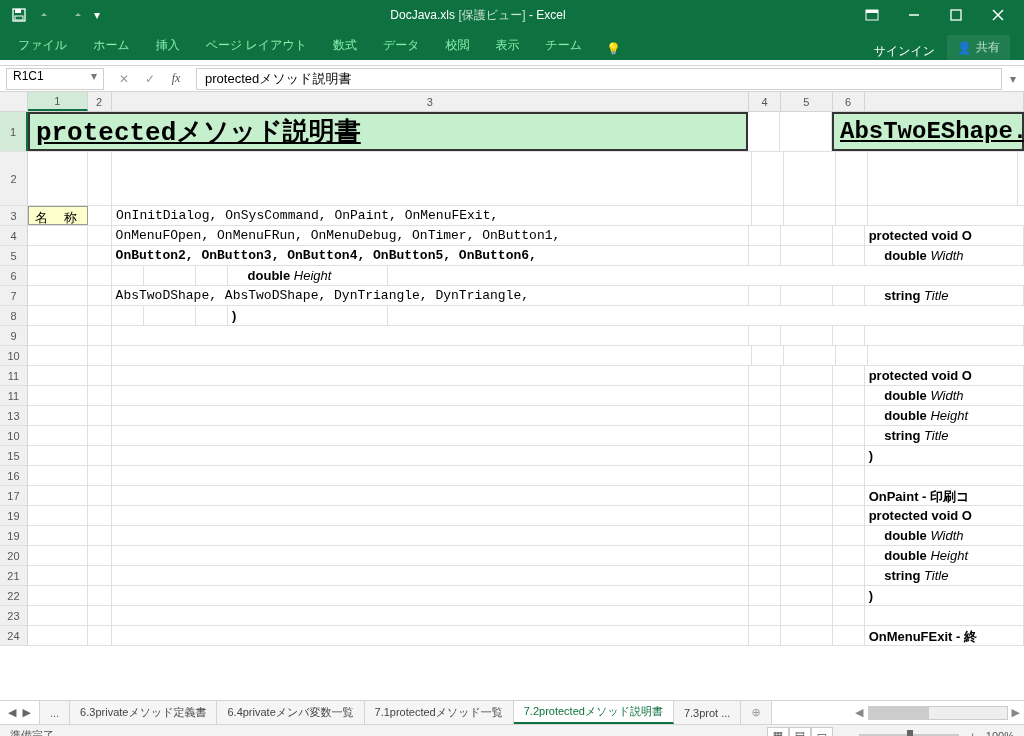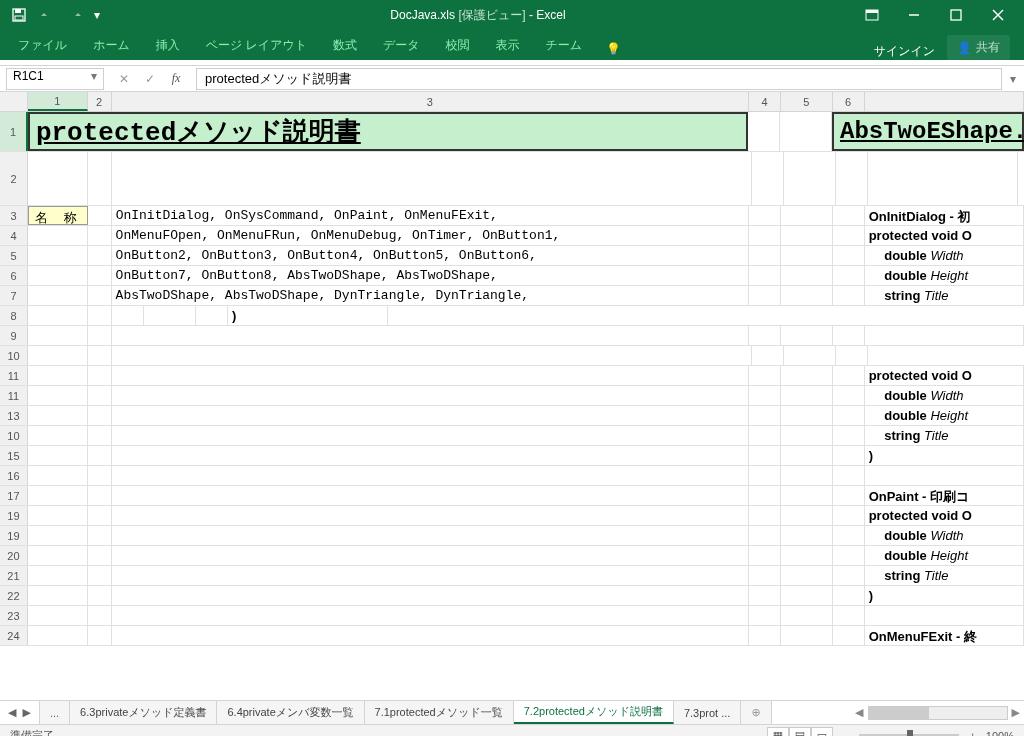--- a/index.html
+++ b/index.html
@@ -184,47 +184,45 @@
         <div class="cell " style="width: 150px;"></div>
       </div>
       <div class="row">
         <div class="rowh">3</div>
         <div class="cell label-cell" style="width: 60px;">名 称</div>
         <div class="cell " style="width: 24px;"></div>
         <div class="cell " style="width: 640px;"><span class="mono">OnInitDialog, OnSysCommand, OnPaint, OnMenuFExit,</span></div>
         <div class="cell " style="width: 32px;"></div>
         <div class="cell " style="width: 52px;"></div>
         <div class="cell " style="width: 32px;"></div>
-        <div class="cell mono" style="width: 160px;"><span class="bold">OnInitDialog - 初</span></div>
       </div>
       <div class="row">
         <div class="rowh">4</div>
         <div class="cell " style="width: 60px;"></div>
         <div class="cell " style="width: 24px;"></div>
         <div class="cell " style="width: 640px;"><span class="mono">OnMenuFOpen, OnMenuFRun, OnMenuDebug, OnTimer, OnButton1,</span></div>
         <div class="cell " style="width: 32px;"></div>
         <div class="cell " style="width: 52px;"></div>
         <div class="cell " style="width: 32px;"></div>
         <div class="cell mono" style="width: 160px;"><span class="bold">protected void O</span></div>
       </div>
       <div class="row">
         <div class="rowh">5</div>
         <div class="cell " style="width: 60px;"></div>
         <div class="cell " style="width: 24px;"></div>
-        <div class="cell " style="width: 640px;"><span class="mono">OnButton2, OnButton3, OnButton4, OnButton5, OnButton6,</span></div>
+        <div class="cell " style="width: 640px; font-weight: bold;"><span class="mono">OnButton2, OnButton3, OnButton4, OnButton5, OnButton6,</span></div>
         <div class="cell " style="width: 32px;"></div>
         <div class="cell " style="width: 52px;"></div>
         <div class="cell " style="width: 32px;"></div>
         <div class="cell mono" style="width: 160px;">&nbsp;&nbsp;<span class="bold">double </span><span class="ital">Width</span></div>
       </div>
       <div class="row">
         <div class="rowh">6</div>
         <div class="cell " style="width: 60px;"></div>
         <div class="cell " style="width: 24px;"></div>
-        <div class="cell " style="width: 640px;"><span class="mono">OnButton7, OnButton8, AbsTwoDShape, AbsTwoDShape,</span></div>
         <div class="cell " style="width: 32px;"></div>
         <div class="cell " style="width: 52px;"></div>
         <div class="cell " style="width: 32px;"></div>
         <div class="cell mono" style="width: 160px;">&nbsp;&nbsp;<span class="bold">double </span><span class="ital">Height</span></div>
       </div>
       <div class="row">
         <div class="rowh">7</div>
         <div class="cell " style="width: 60px;"></div>
         <div class="cell " style="width: 24px;"></div>
         <div class="cell " style="width: 640px;"><span class="mono">AbsTwoDShape, AbsTwoDShape, DynTriangle, DynTriangle,</span></div>

